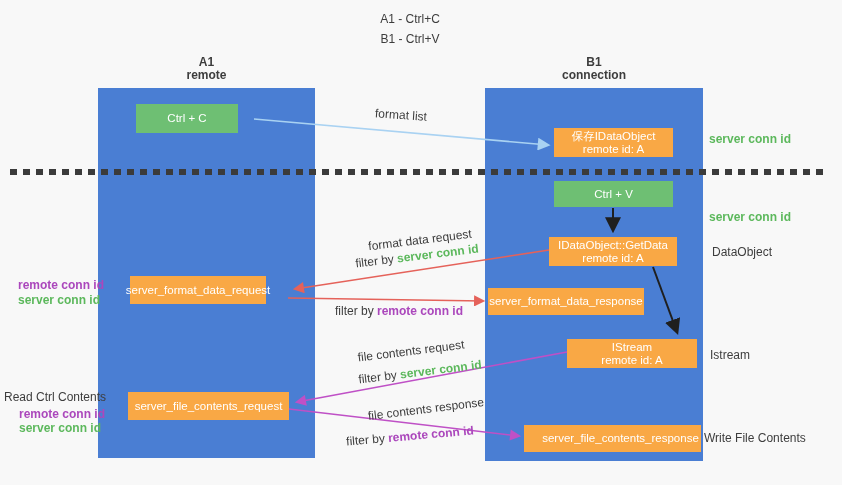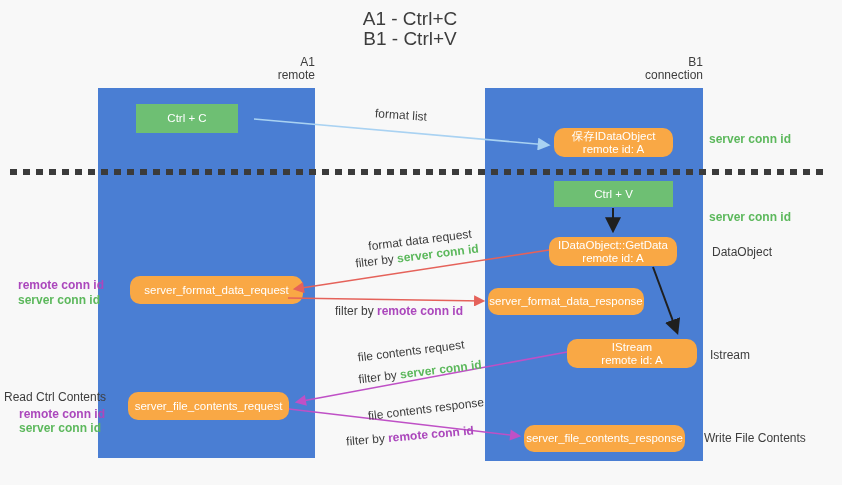--- a/index.html
+++ b/index.html
@@ -8,24 +8,24 @@
     --arrow-black:#1f1f1f; --label-green:#5cb85c; --label-purple:#ab47bc;
     --text-dark:#3d3d3d; --background:#f8f8f8;
   }
   html,body{margin:0;padding:0;}
   .canvas{position:relative;width:842px;height:485px;background:var(--background);
     font-family:"Liberation Sans",sans-serif;overflow:hidden;}
   .abs{position:absolute;}
   .col{background:var(--column-blue);z-index:1;}
   .node{display:flex;flex-direction:column;align-items:center;justify-content:center;
     color:#fff;font-size:11.5px;line-height:13px;text-align:center;z-index:4;white-space:nowrap;}
-  .node.orange{background:var(--node-orange);border-radius:10px;}
+  .node.orange{background:var(--node-orange);}
   .node.green{background:var(--node-green);}
-  .title{font-size:19px;color:var(--text-dark);line-height:20px;text-align:center;z-index:2;}
-  .colhead{font-size:12px;color:var(--text-dark);text-align:right;line-height:13px;z-index:2;}
+  .title{font-size:12px;color:var(--text-dark);line-height:20px;text-align:center;z-index:2;}
+  .colhead{font-size:12px;color:var(--text-dark);text-align:center;line-height:13px;z-index:2;font-weight:bold;}
   .lbl{font-size:12px;color:var(--text-dark);line-height:14px;white-space:nowrap;z-index:6;}
   .lbl.green{color:var(--label-green);font-weight:bold;}
   .lbl.purple{color:var(--label-purple);font-weight:bold;}
   .lbl.center{text-align:center;width:150px;}
   .rot-n7{transform:rotate(-7deg);}
   .rot-n5{transform:rotate(-5deg);}
   .rot-p4{transform:rotate(4deg);}
   .dashline{height:6px;z-index:3;
     background:repeating-linear-gradient(90deg,#3b3b3b 0 7px,transparent 7px 13px);}
   svg.arrows{position:absolute;left:0;top:0;z-index:5;pointer-events:none;}
@@ -82,21 +82,21 @@
     <line class="black" x1="653" y1="267" x2="677" y2="332" marker-end="url(#mblack)"></line>
     <line class="red" x1="549" y1="250" x2="295" y2="289" marker-end="url(#mred)"></line>
     <line class="red" x1="288" y1="298" x2="483" y2="301" marker-end="url(#mred)"></line>
     <line class="magenta" x1="567" y1="352" x2="297" y2="402" marker-end="url(#mmag)"></line>
     <line class="magenta" x1="289" y1="409" x2="519" y2="436" marker-end="url(#mmag)"></line>
   </svg>
 
   <div class="abs node green" style="left:136px;top:104px;width:102px;height:29px;">
     <span>Ctrl + C</span>
   </div>
-  <div class="abs node orange" style="left:130px;top:276px;width:173px;height:28px;">
+  <div class="abs node orange" style="left:130px;top:276px;width:136px;height:28px;">
     <span>server_format_data_request</span>
   </div>
   <div class="abs node orange" style="left:128px;top:392px;width:161px;height:28px;justify-content:center;">
     <span>server_file_contents_request</span>
   </div>
 
   <div class="abs node orange" style="left:554px;top:128px;width:119px;height:29px;">
     <span>保存IDataObject</span>
     <span>remote id: A</span>
   </div>
@@ -107,21 +107,21 @@
     <span>IDataObject::GetData</span>
     <span>remote id: A</span>
   </div>
   <div class="abs node orange" style="left:488px;top:288px;width:156px;height:27px;">
     <span>server_format_data_response</span>
   </div>
   <div class="abs node orange" style="left:567px;top:339px;width:130px;height:29px;">
     <span>IStream</span>
     <span>remote id: A</span>
   </div>
-  <div class="abs node orange" style="left:524px;top:425px;width:161px;height:27px;">
+  <div class="abs node orange" style="left:524px;top:425px;width:161px;height:27px;padding-left:16px;">
     <span>server_file_contents_response</span>
   </div>
 
   <div class="abs lbl rot-p4" style="left:375px;top:108px;">format list</div>
 
   <div class="abs lbl center rot-n7" style="left:345px;top:233px;">format data request</div>
   <div class="abs lbl center rot-n7" style="left:342px;top:249px;"><span>filter by </span><span class="lbl green">server conn id</span></div>
 
   <div class="abs lbl center" style="left:324px;top:304px;"><span>filter by </span><span class="lbl purple">remote conn id</span></div>
 

